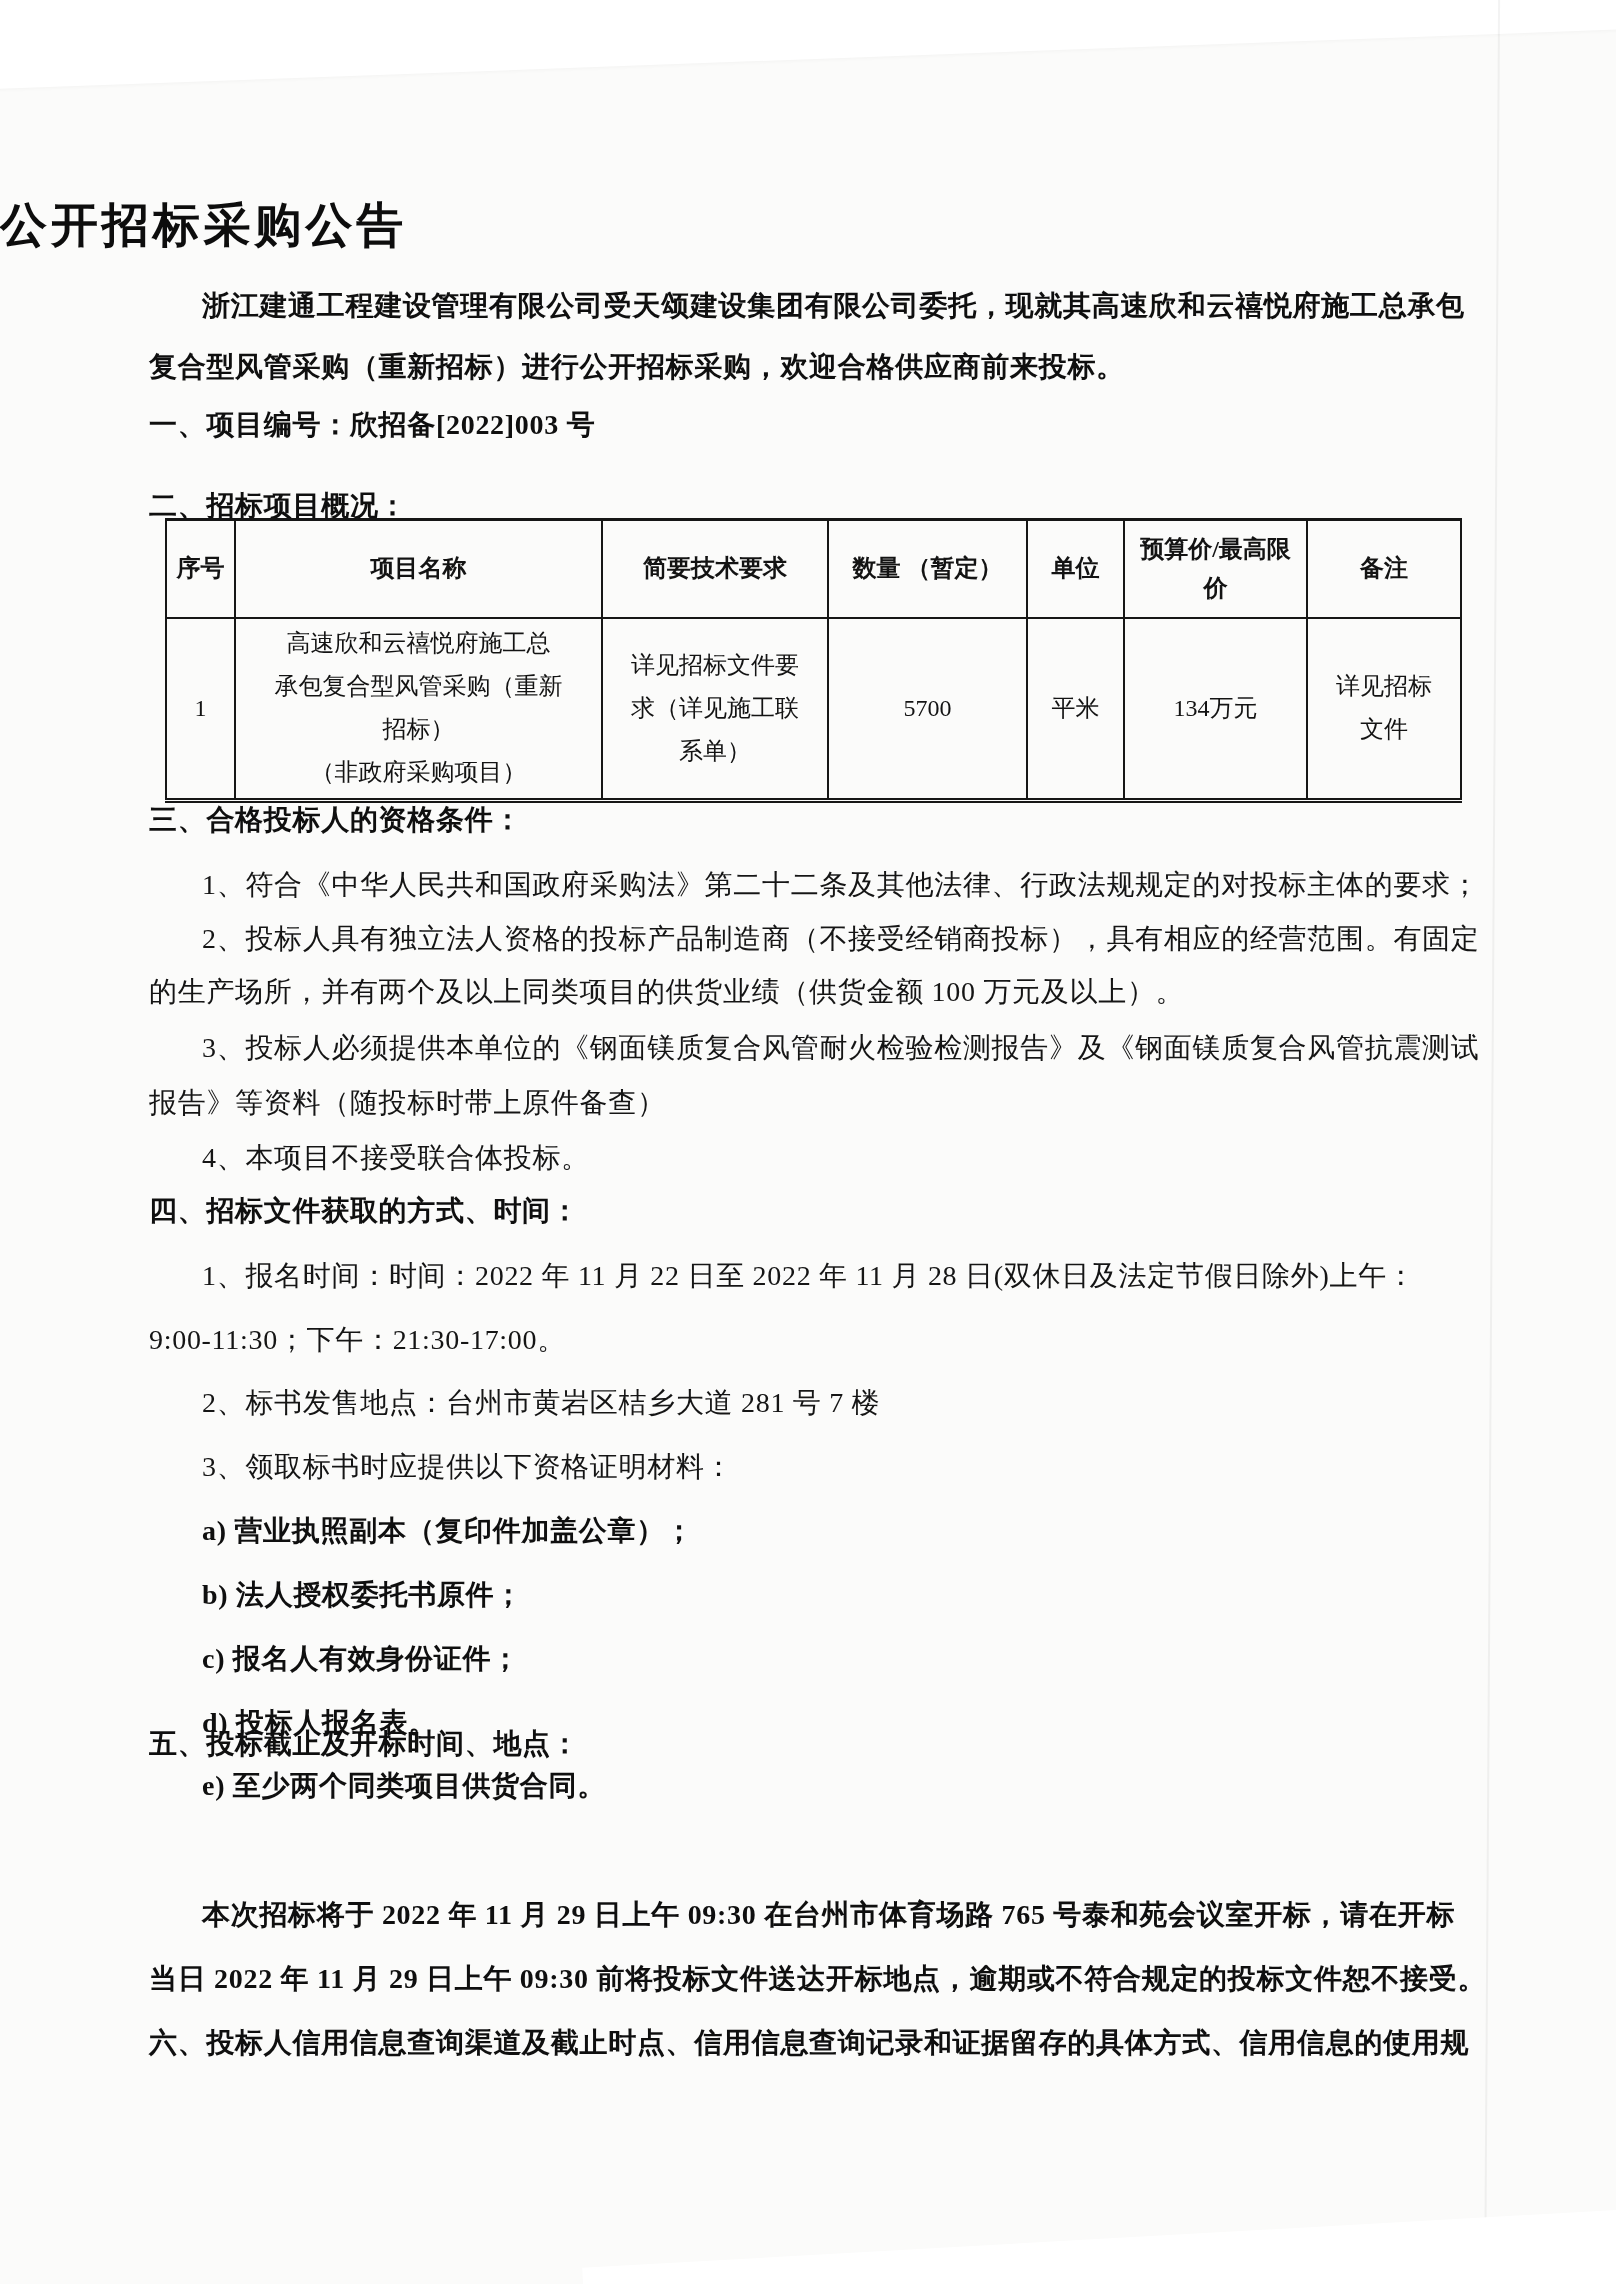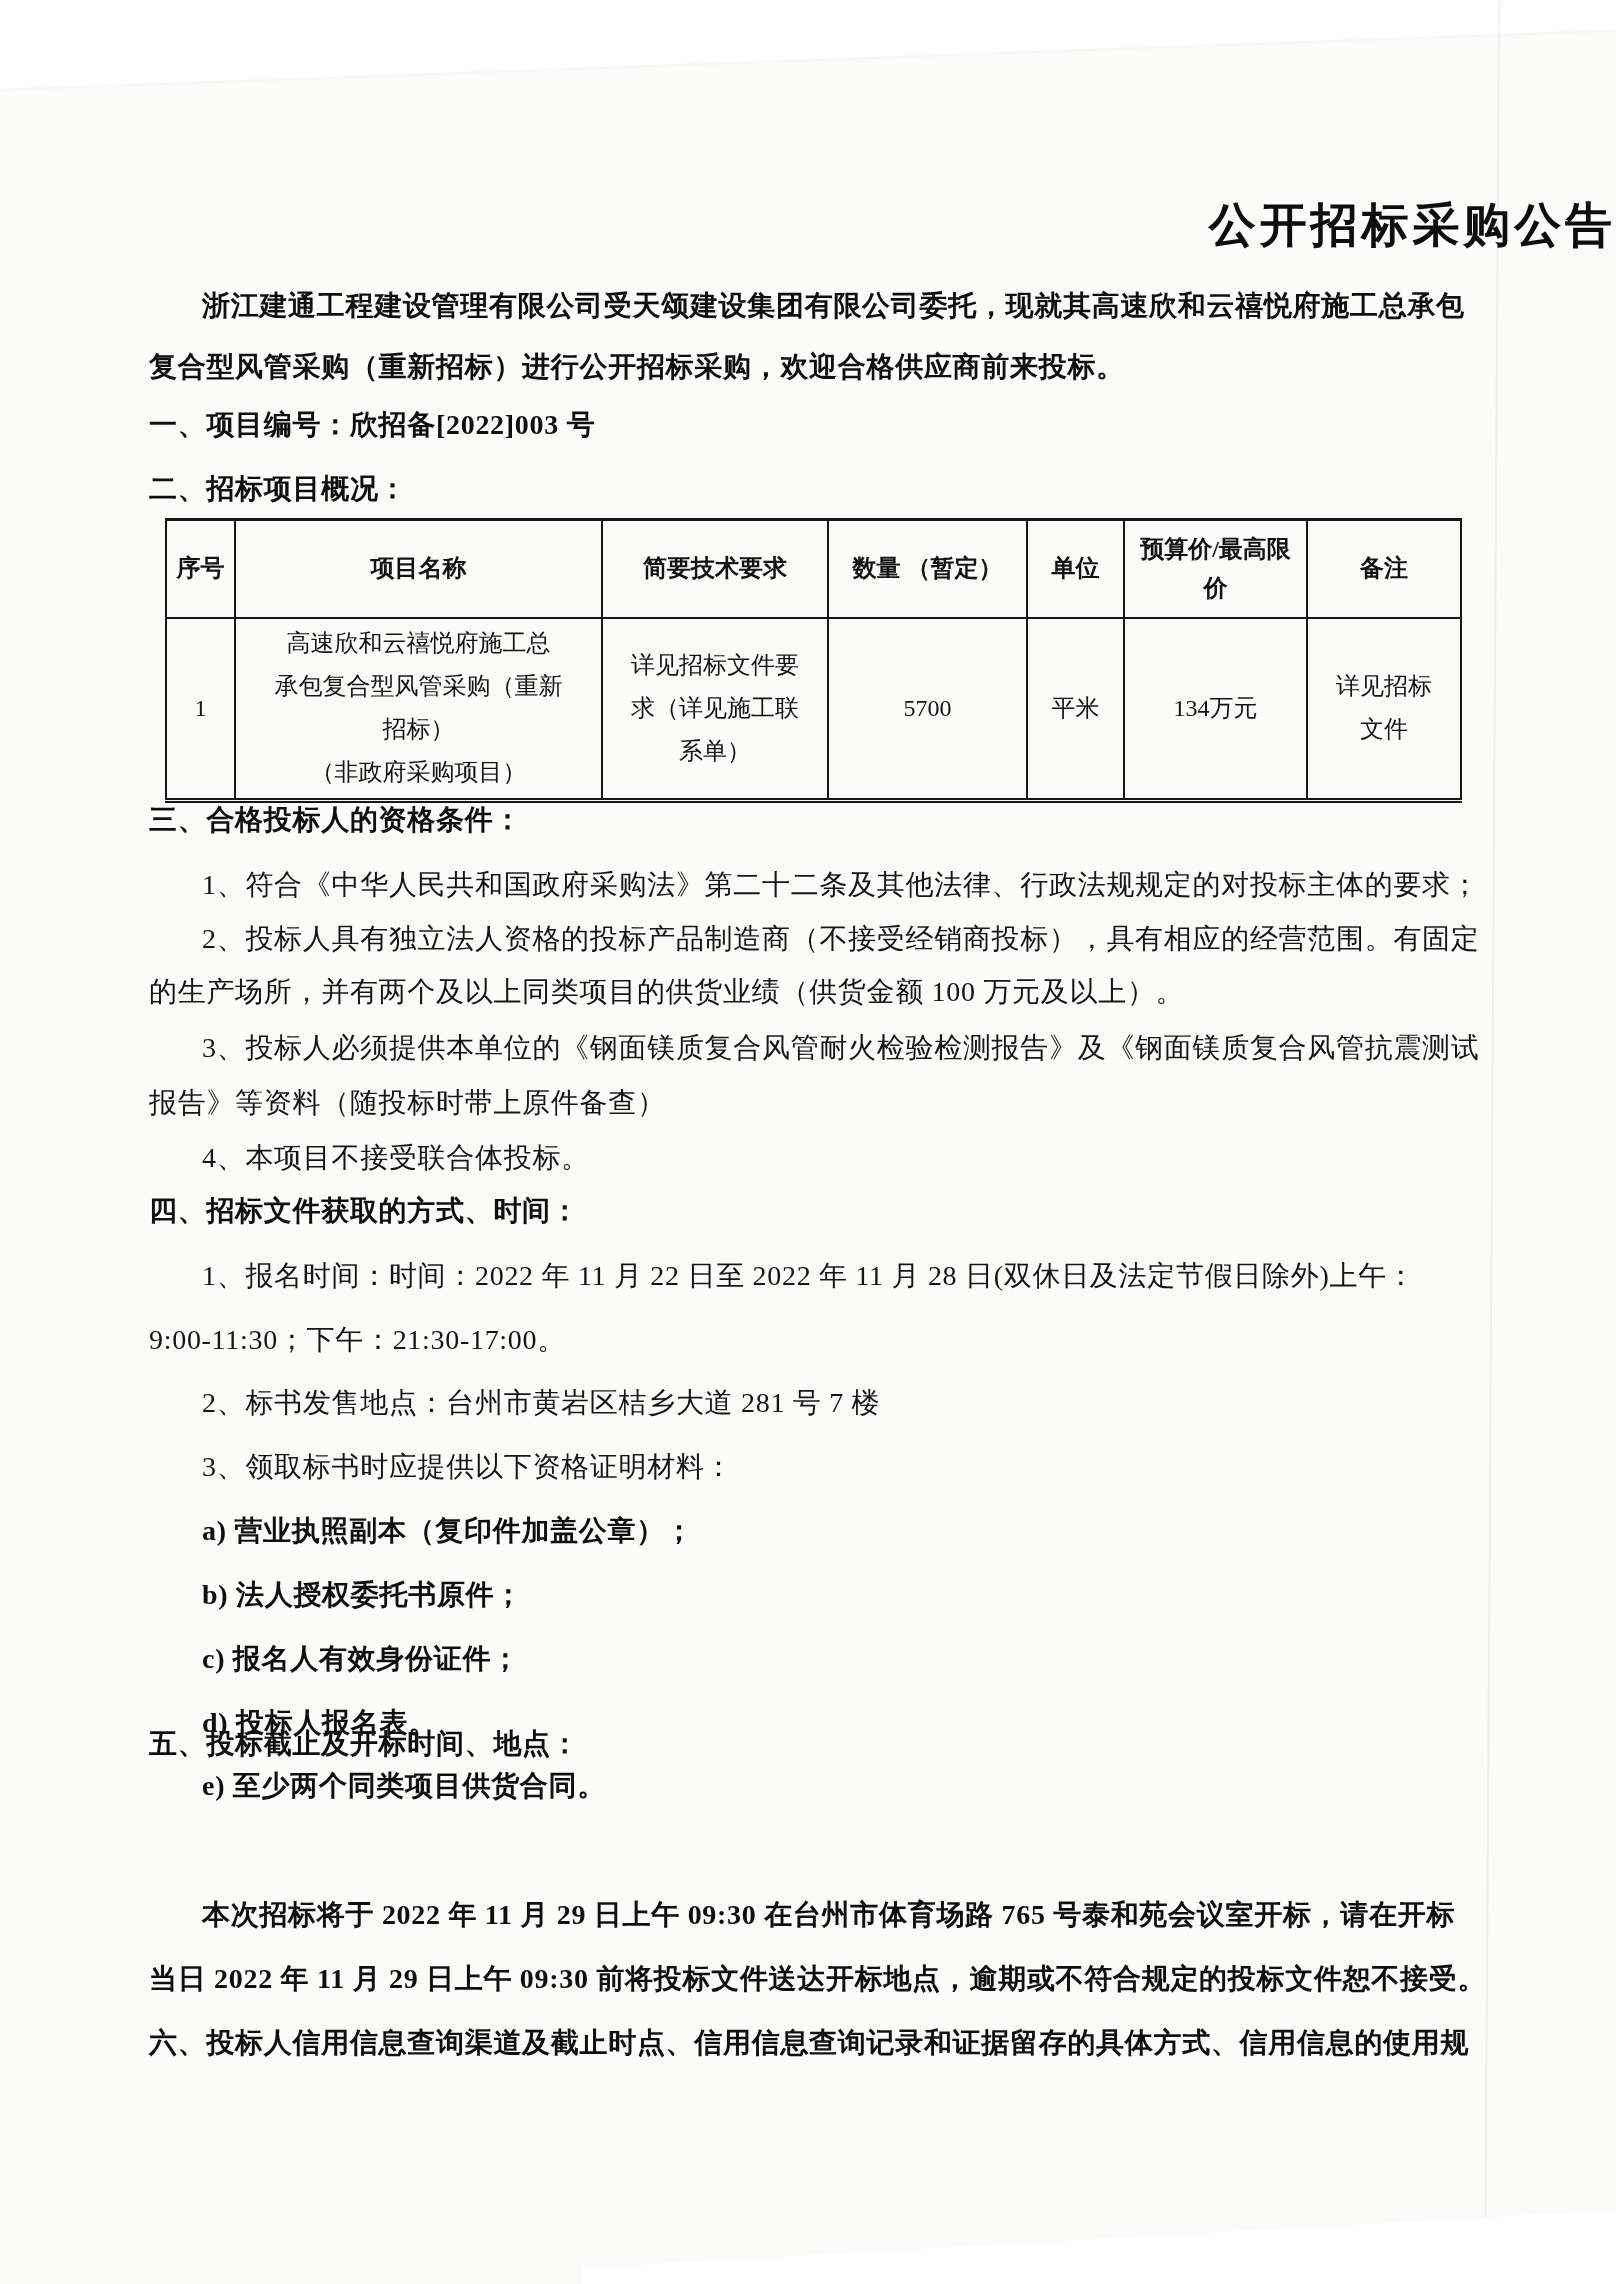--- a/index.html
+++ b/index.html
@@ -21,21 +21,21 @@
   .scan-edge{
     position:absolute;left:1491px;top:-13px;width:2px;height:2345px;
     background:rgba(90,90,90,0.07);transform:rotate(0.35deg);
   }
   .scan-bottom{
     position:absolute;left:586px;top:2235px;width:1173px;height:169px;
     background:#ffffff;transform:rotate(-3.2deg);
   }
   .title{
     position:absolute;left:0;top:194px;width:1616px;
-    text-align:right;font-size:47px;font-weight:700;
+    text-align:left;font-size:47px;font-weight:700;
     letter-spacing:3.9px;color:#0d0d0d;
   }
   .line{
     position:absolute;height:42px;line-height:42px;
     font-size:28px;white-space:nowrap;letter-spacing:0.7px;color:#151515;
   }
   .b{font-weight:700;color:#0f0f0f;}
   .flush{left:149px;}
   .indent{left:202px;}
   table.ov{
@@ -65,21 +65,21 @@
 
   <div class="scan-top"></div>
   <div class="scan-edge"></div>
 
   <div class="title">公开招标采购公告</div>
 
   <div class="line indent b" style="top:285px">浙江建通工程建设管理有限公司受天颂建设集团有限公司委托，现就其高速欣和云禧悦府施工总承包</div>
   <div class="line flush b" style="top:346px">复合型风管采购（重新招标）进行公开招标采购，欢迎合格供应商前来投标。</div>
 
   <div class="line flush b" style="top:404px">一、项目编号：欣招备[2022]003 号</div>
-  <div class="line flush b" style="top:468px">二、招标项目概况：</div>
+  <div class="line flush b" style="top:485px">二、招标项目概况：</div>
 
   <table class="ov">
     <colgroup>
       <col style="width:69px">
         <col style="width:367px">
         <col style="width:226px">
       <col style="width:199px">
         <col style="width:97px">
         <col style="width:183px">
         <col style="width:154px">

